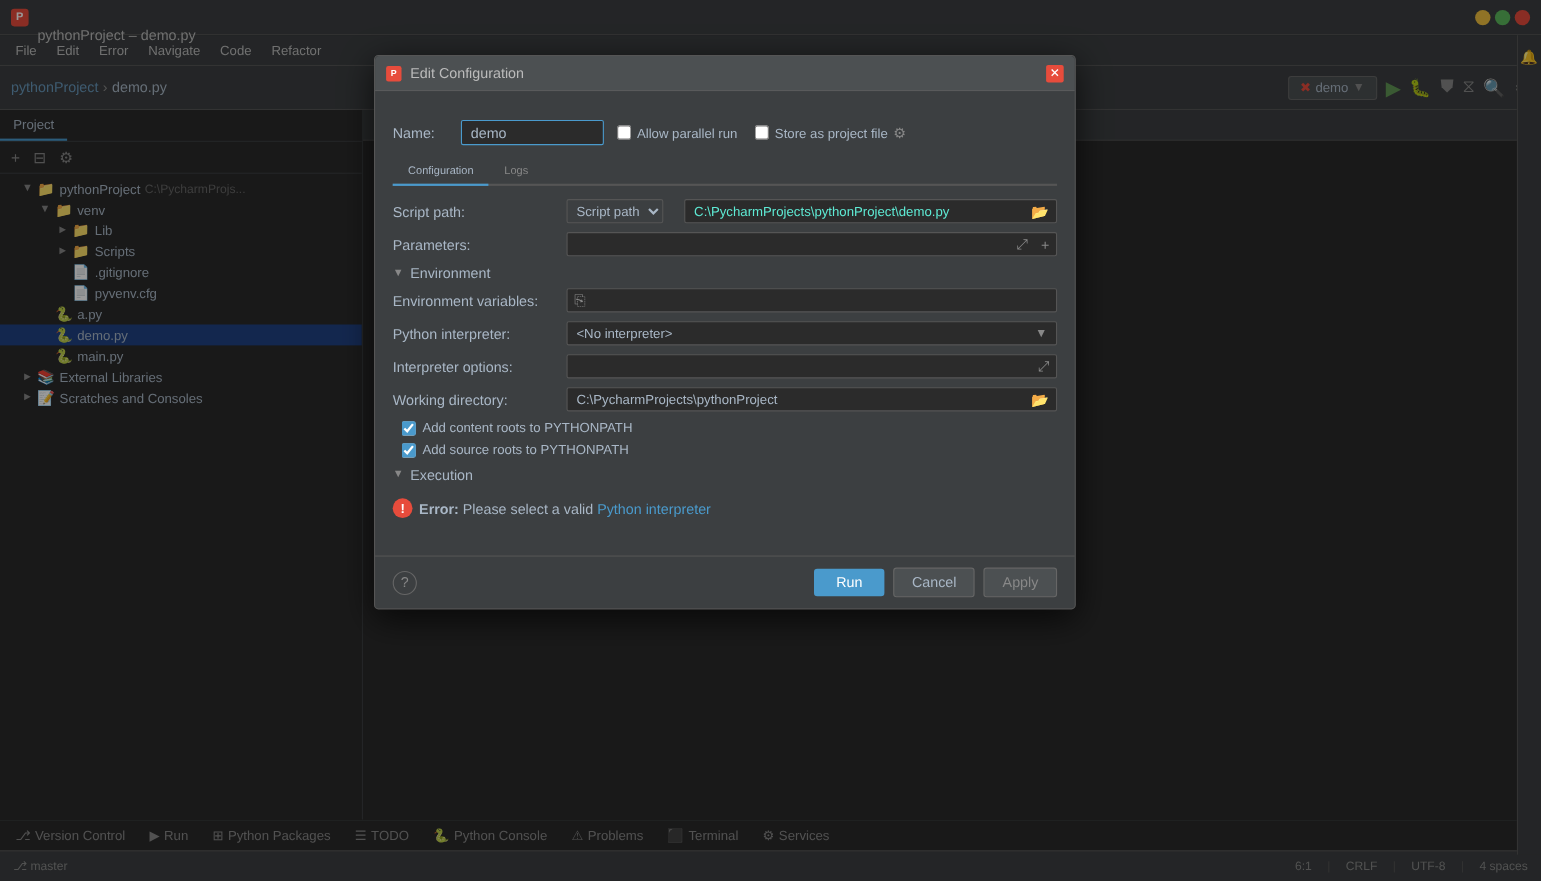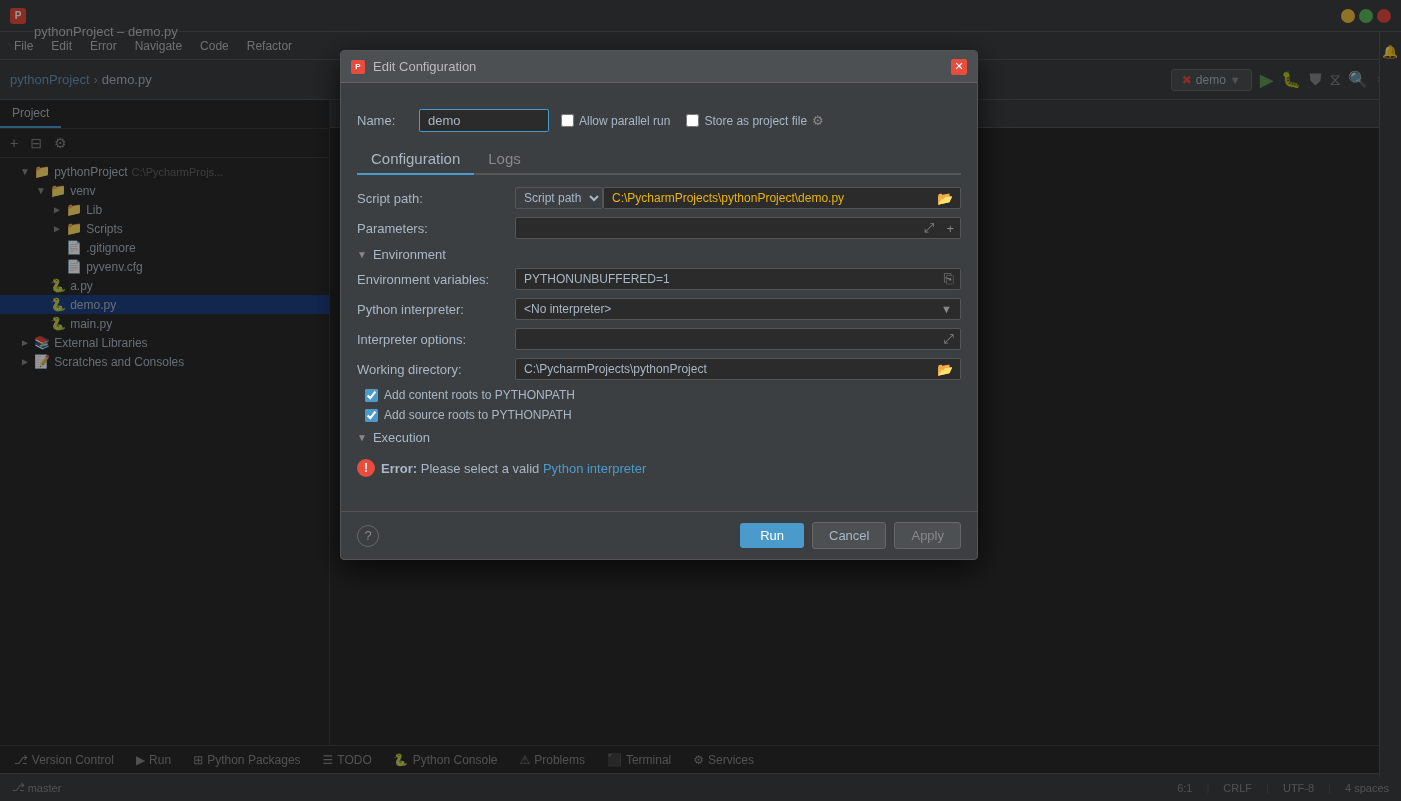--- a/index.html
+++ b/index.html
@@ -266,21 +266,21 @@
     .store-gear { color: #888; font-size: 13px; }
 
     
     .dialog-tabs {
       display: flex;
       border-bottom: 2px solid #555;
       margin-bottom: 12px;
     }
     .dialog-tab {
       padding: 6px 14px;
-      font-size: 15px;
+      font-size: 10px;
       color: #888;
       cursor: pointer;
     }
     .dialog-tab.active {
       color: #a9b7c6;
       border-bottom: 2px solid #4a9acc;
       margin-bottom: -2px;
     }
 
     
@@ -291,21 +291,21 @@
       gap: 8px;
     }
     .form-label {
       min-width: 150px;
       color: #a9b7c6;
       font-size: 13px;
     }
     .form-input-with-select {
       display: flex;
       align-items: flex-start;
-      gap: 0;
+      gap: 19px;
       flex: 1;
     }
     .script-path-select {
       background: #3c3f41;
       border: 1px solid #555;
       color: #a9b7c6;
       font-size: 12px;
       padding: 2px 4px;
       border-radius: 2px;
       cursor: pointer;
@@ -681,21 +681,21 @@
       <div class="dialog-tab">Logs</div>
     </div>
 
     <div class="form-row">
       <span class="form-label">Script path:</span>
       <div class="form-input-with-select">
         <select class="script-path-select">
           <option>Script path</option>
         </select>
         <div class="input-with-btn" style="flex:1;">
-          <input type="text" value="C:\PycharmProjects\pythonProject\demo.py" style="flex: 1 1 0%; background: none; border: none; padding: 3px 8px; color: #eab308; font-size: 12px; outline: none;">
+          <input type="text" value="C:\PycharmProjects\pythonProject\demo.py" style="flex: 1 1 0%; background: none; border: none; padding: 3px 8px; color: #5eead4; font-size: 12px; outline: none;">
           <button class="input-action-btn">📂</button>
         </div>
       </div>
     </div>
 
     <div class="form-row">
       <span class="form-label">Parameters:</span>
       <div class="input-with-btn" style="flex:1;">
         <input type="text" style="flex: 1 1 0%; background: none; border: none; padding: 3px 8px; color: rgb(169, 183, 198); font-size: 12px; outline: none;">
         <button class="input-action-btn">⤢</button>
@@ -704,21 +704,20 @@
     </div>
 
     <div class="section-header">
       <span class="section-arrow">▼</span>
       <span>Environment</span>
     </div>
 
     <div class="form-row">
       <span class="form-label">Environment variables:</span>
       <div class="env-var-input" style="flex:1;">
-        <input type="text" value="PYTHONUNBUFFERED=1" style="flex: 1 1 0%; background: none; border: none; padding: 3px 8px; color: rgb(169, 183, 198); font-size: 12px; outline: none;">
         <button class="env-copy-btn">⎘</button>
       </div>
     </div>
 
     <div class="form-row">
       <span class="form-label">Python interpreter:</span>
       <div class="interp-dropdown">
         <span>&lt;No interpreter&gt;</span>
         <span class="interp-dropdown-arrow">▼</span>
       </div>

